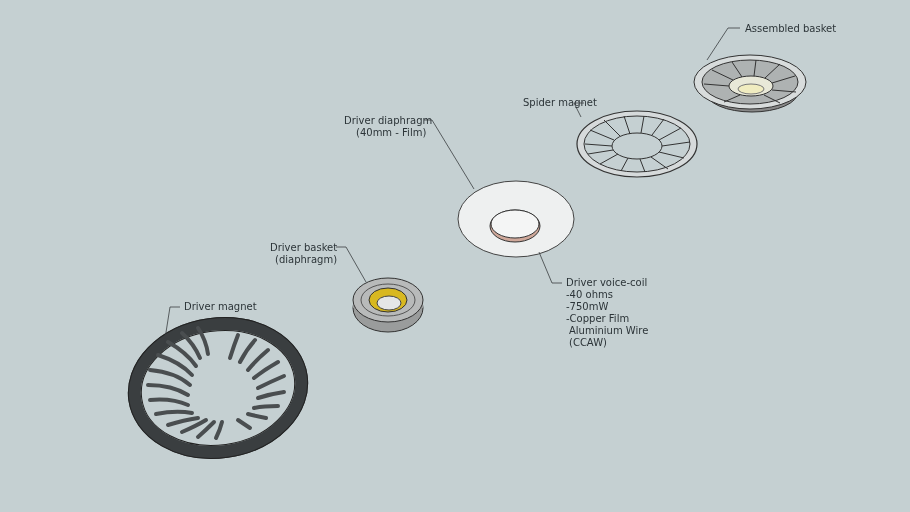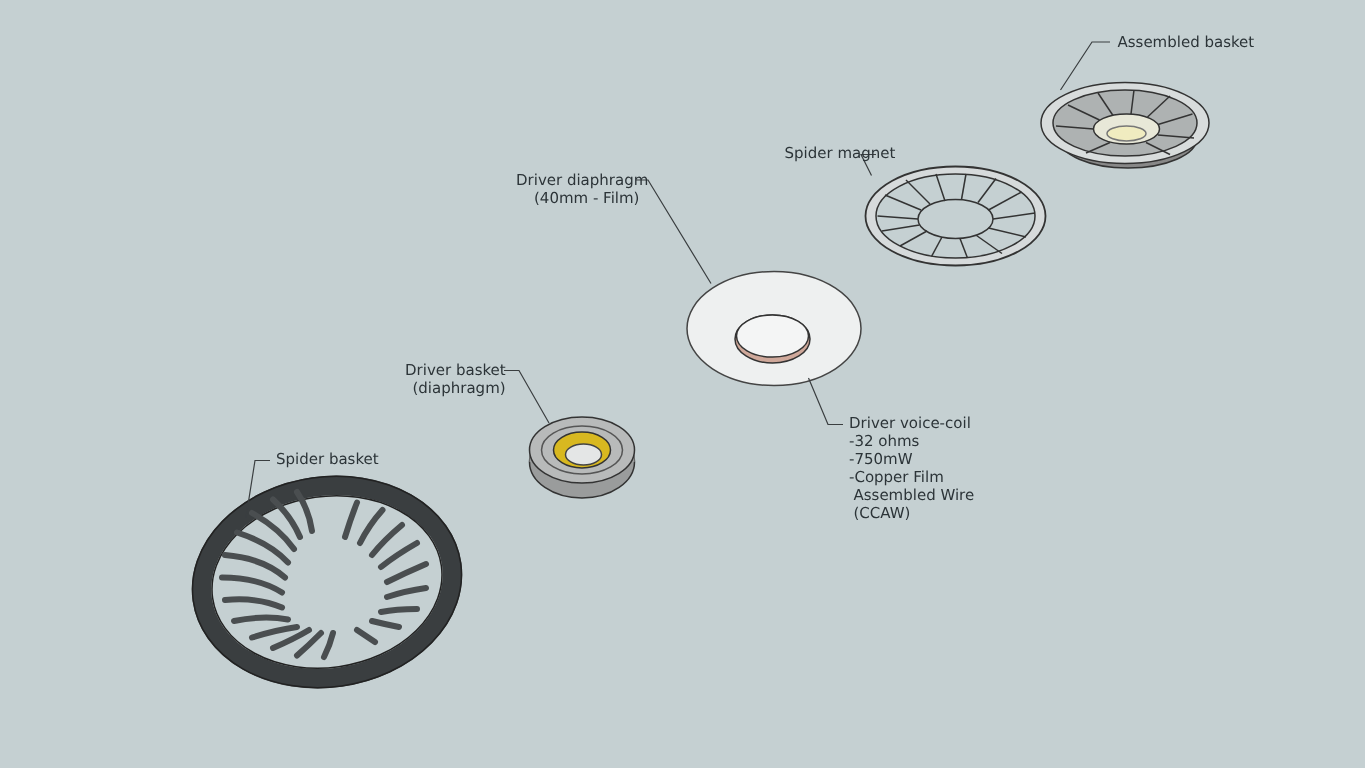--- a/index.html
+++ b/index.html
@@ -100,25 +100,25 @@
   <g stroke="#3a3e40" stroke-width="0.8" fill="none">
     <polyline points="180,307 170,307 164,345"></polyline>
     <polyline points="336,247 346,247 366,282"></polyline>
     <polyline points="424,120 432,120 474,189"></polyline>
     <polyline points="562,283 552,283 539,252"></polyline>
     <polyline points="584,103 574,103 581,117"></polyline>
     <polyline points="740,28 728,28 707,60"></polyline>
   </g>
 </svg>
 
-<div class="lbl" style="left:184px;top:301px">Spider basket</div>
+<div class="lbl" style="left:184px;top:301px">Driver magnet</div>
 <div class="lbl" style="left:270px;top:242px">Driver basket</div>
 <div class="lbl" style="left:275px;top:254px">(diaphragm)</div>
 <div class="lbl" style="left:344px;top:115px">Driver diaphragm</div>
 <div class="lbl" style="left:356px;top:127px">(40mm - Film)</div>
 <div class="lbl" style="left:566px;top:277px">Driver voice-coil</div>
-<div class="lbl" style="left:566px;top:289px">-32 ohms</div>
+<div class="lbl" style="left:566px;top:289px">-40 ohms</div>
 <div class="lbl" style="left:566px;top:301px">-750mW</div>
 <div class="lbl" style="left:566px;top:313px">-Copper Film</div>
-<div class="lbl" style="left:569px;top:325px">Assembled Wire</div>
+<div class="lbl" style="left:569px;top:325px">Aluminium Wire</div>
 <div class="lbl" style="left:569px;top:337px">(CCAW)</div>
 <div class="lbl" style="left:523px;top:97px">Spider magnet</div>
 <div class="lbl" style="left:745px;top:23px">Assembled basket</div>
 
 </body></html>

